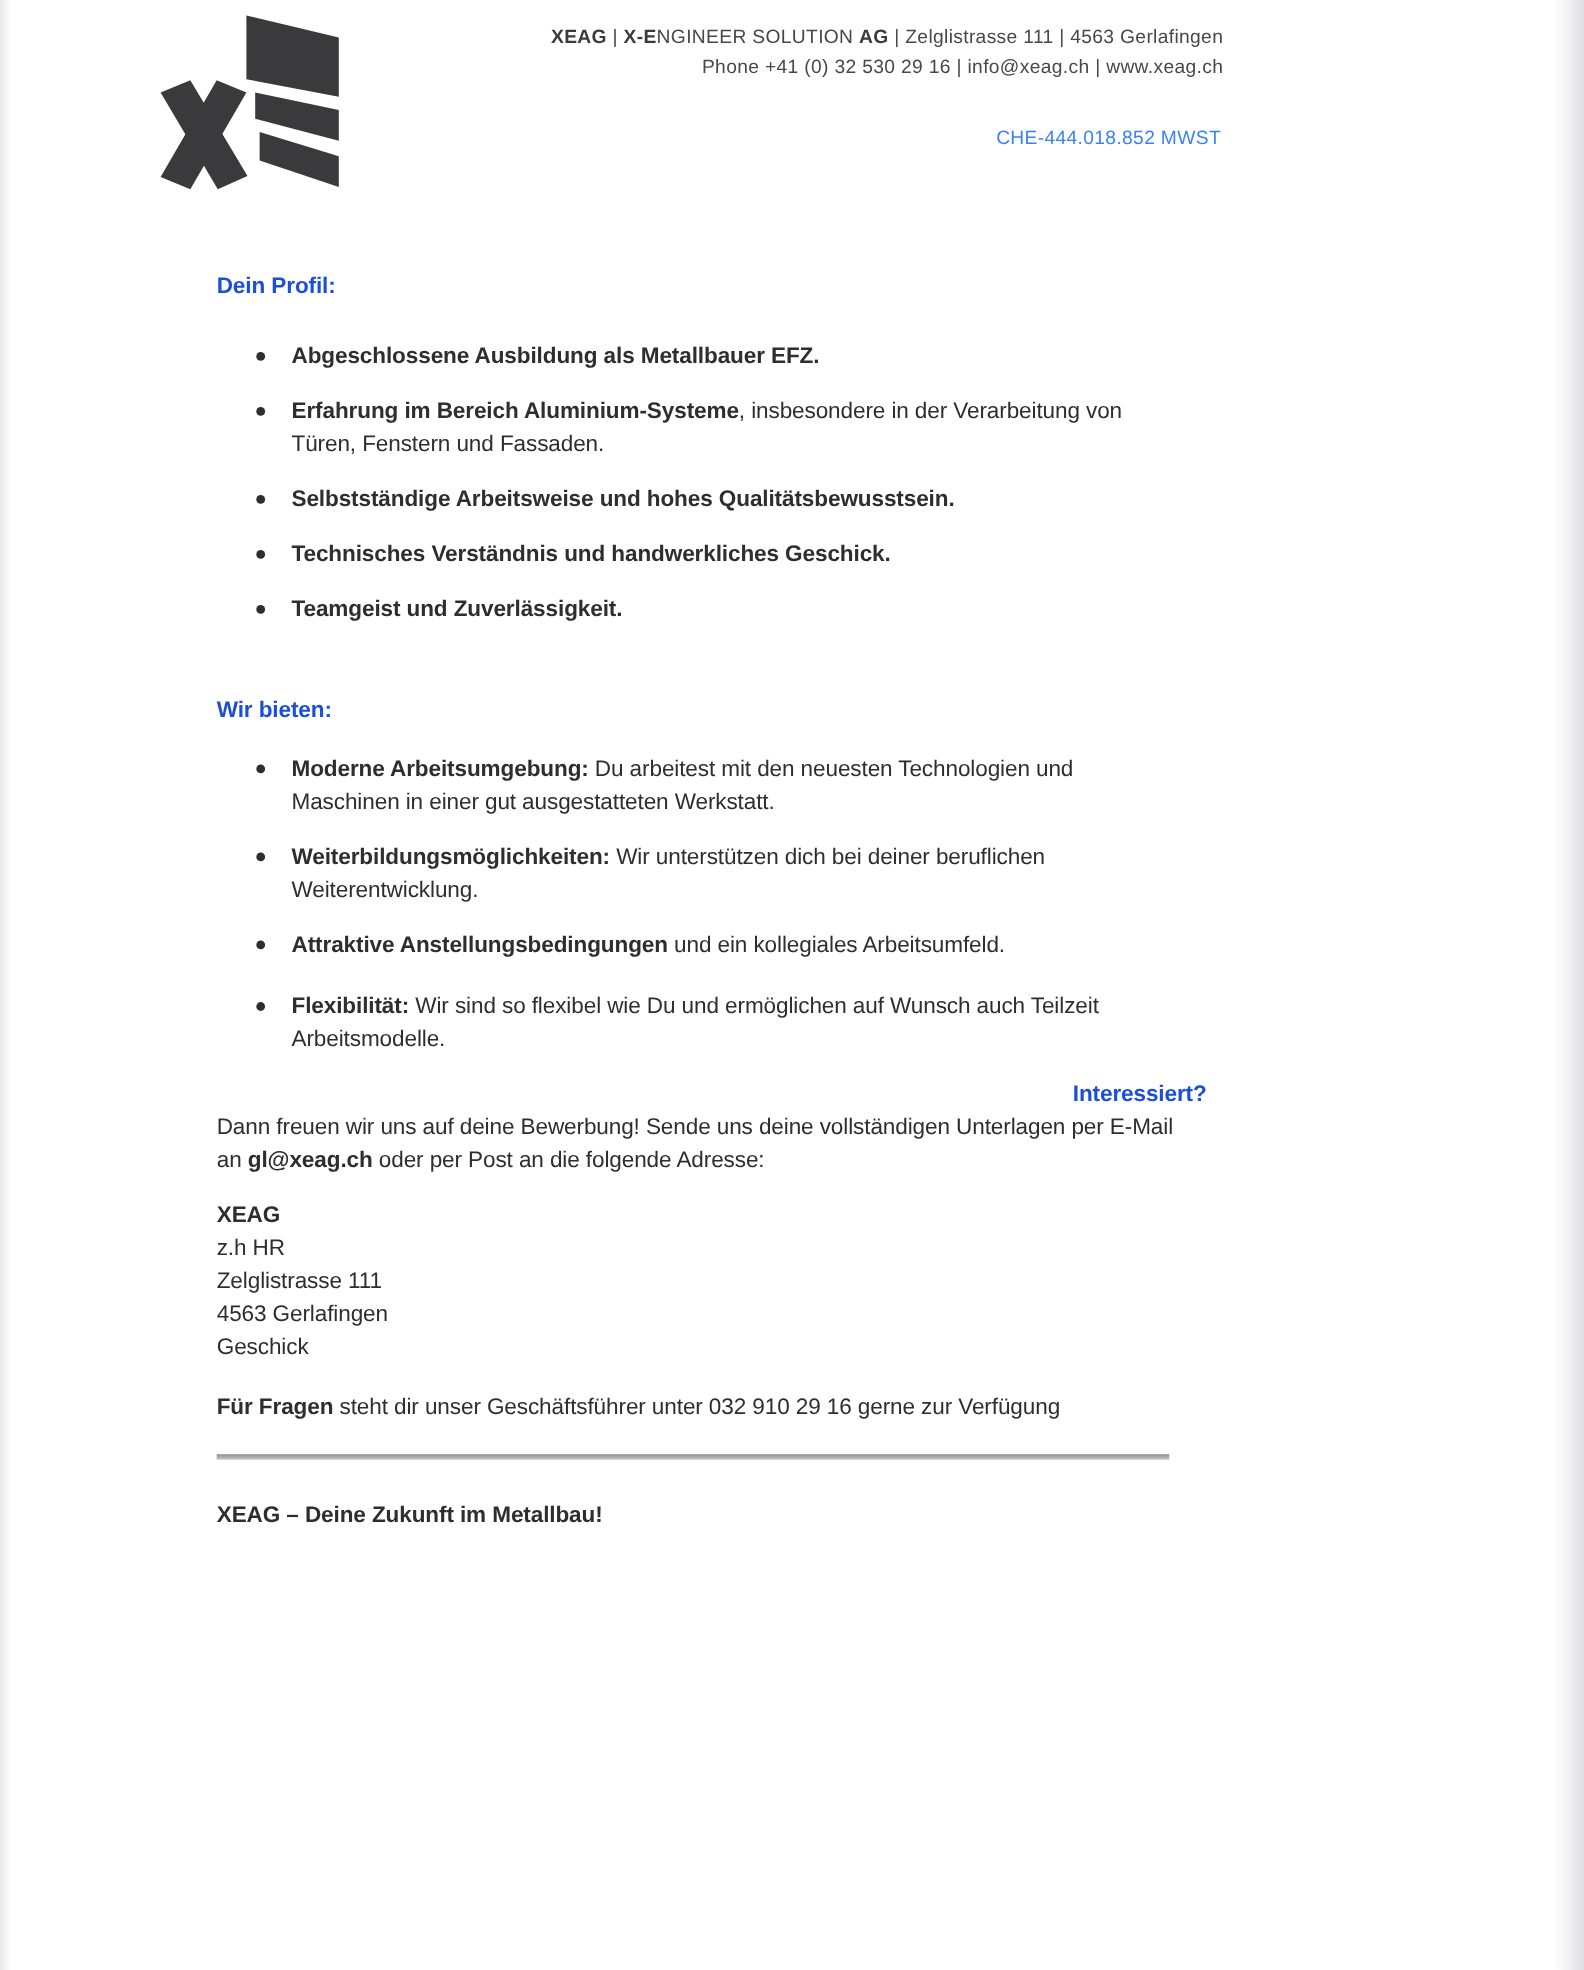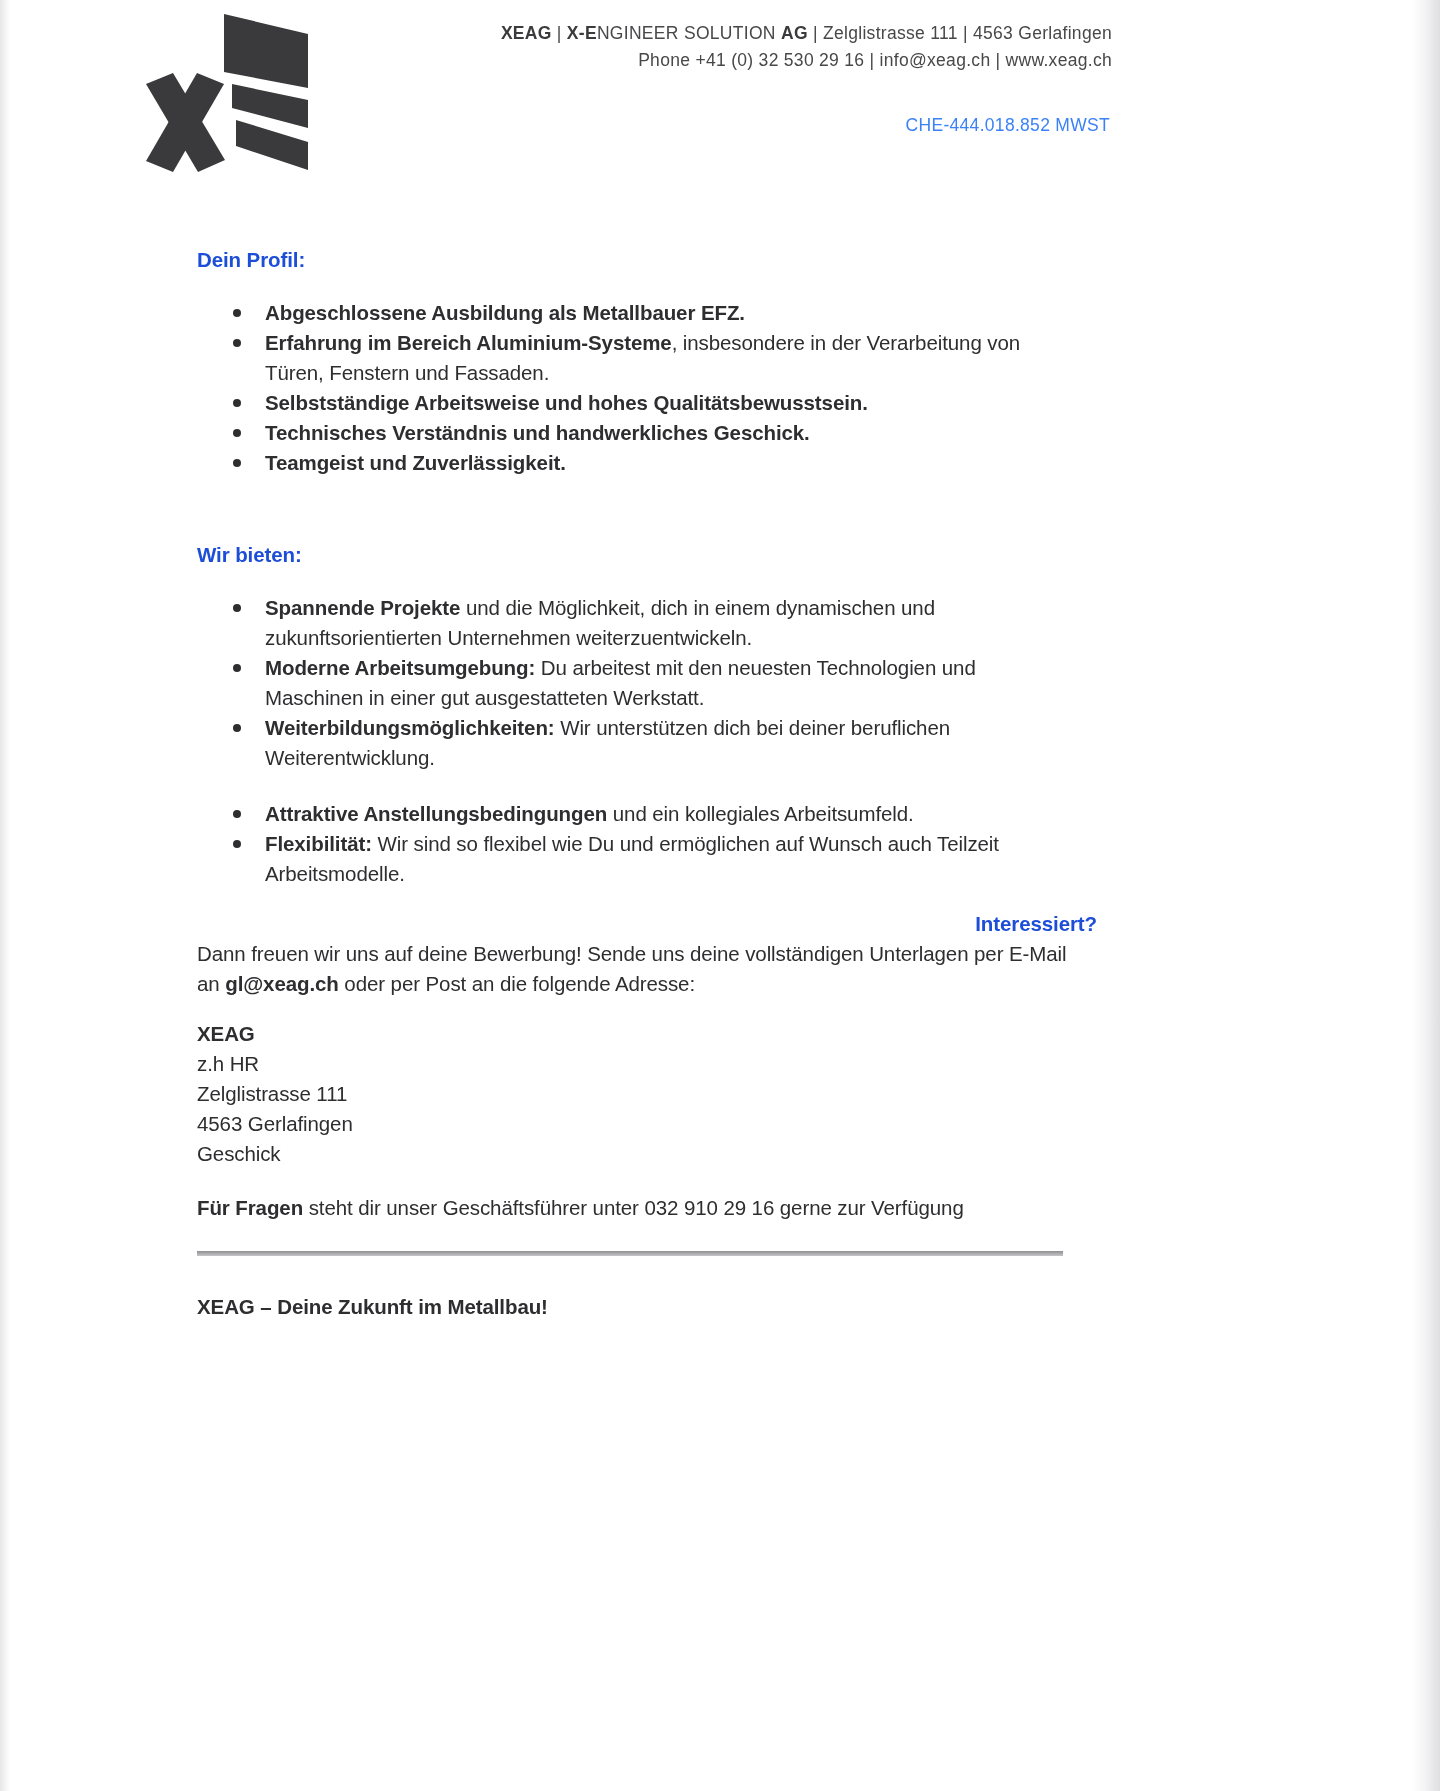--- a/index.html
+++ b/index.html
@@ -38,26 +38,26 @@
   .content{
     position:absolute;left:197px;top:245px;width:900px;
     font-size:20.5px;line-height:30px;letter-spacing:-0.1px;
   }
   .b{font-weight:bold;}
   .heading{font-size:20.5px;line-height:30px;font-weight:bold;margin:0;color:#1d4ed8;}
   #offer-heading{margin-top:62px;}
   #interested-heading{margin-top:20px;text-align:right;}
 
   ul.bullets{list-style:none;margin:0;padding:0;}
-  ul.bullets li{position:relative;padding-left:68px;}
+  ul.bullets li{position:relative;padding-left:68px;margin-top:20px;}
   ul.bullets li::before{
     content:"";position:absolute;left:36px;top:11px;
     width:8px;height:8px;border-radius:50%;background:#2e2e30;
   }
-  #profile-list li:first-child{margin-top:23px;}
+  #profile-list li:first-child{margin-top:34px;}
   #offer-list li:first-child{margin-top:23px;}
   #offer-list li:nth-child(4){margin-top:26px;}
 
   .para{margin:0;}
   .address{margin-top:20px;}
   .questions{margin-top:24px;}
   .divider{margin-top:28px;width:866px;height:5px;
     background:linear-gradient(to bottom,#8f8f92 0%,#a8a8ab 45%,#c6c6c9 100%);}
   .slogan{margin-top:36px;font-weight:bold;}
 </style>
@@ -100,24 +100,20 @@
           <div><span class="b">Technisches Verständnis und handwerkliches Geschick.</span></div>
         </li>
         <li>
           <div><span class="b">Teamgeist und Zuverlässigkeit.</span></div>
         </li>
       </ul>
 
     <h2 class="heading" id="offer-heading">Wir bieten:</h2>
     <ul class="bullets" id="offer-list">
         <li>
-          <div><span class="b">Spannende Projekte</span><span> und die Möglichkeit, dich in einem dynamischen und</span></div>
-          <div><span>zukunftsorientierten Unternehmen weiterzuentwickeln.</span></div>
-        </li>
-        <li>
           <div><span class="b">Moderne Arbeitsumgebung:</span><span> Du arbeitest mit den neuesten Technologien und</span></div>
           <div><span>Maschinen in einer gut ausgestatteten Werkstatt.</span></div>
         </li>
         <li>
           <div><span class="b">Weiterbildungsmöglichkeiten:</span><span> Wir unterstützen dich bei deiner beruflichen</span></div>
           <div><span>Weiterentwicklung.</span></div>
         </li>
         <li>
           <div><span class="b">Attraktive Anstellungsbedingungen</span><span> und ein kollegiales Arbeitsumfeld.</span></div>
         </li>

